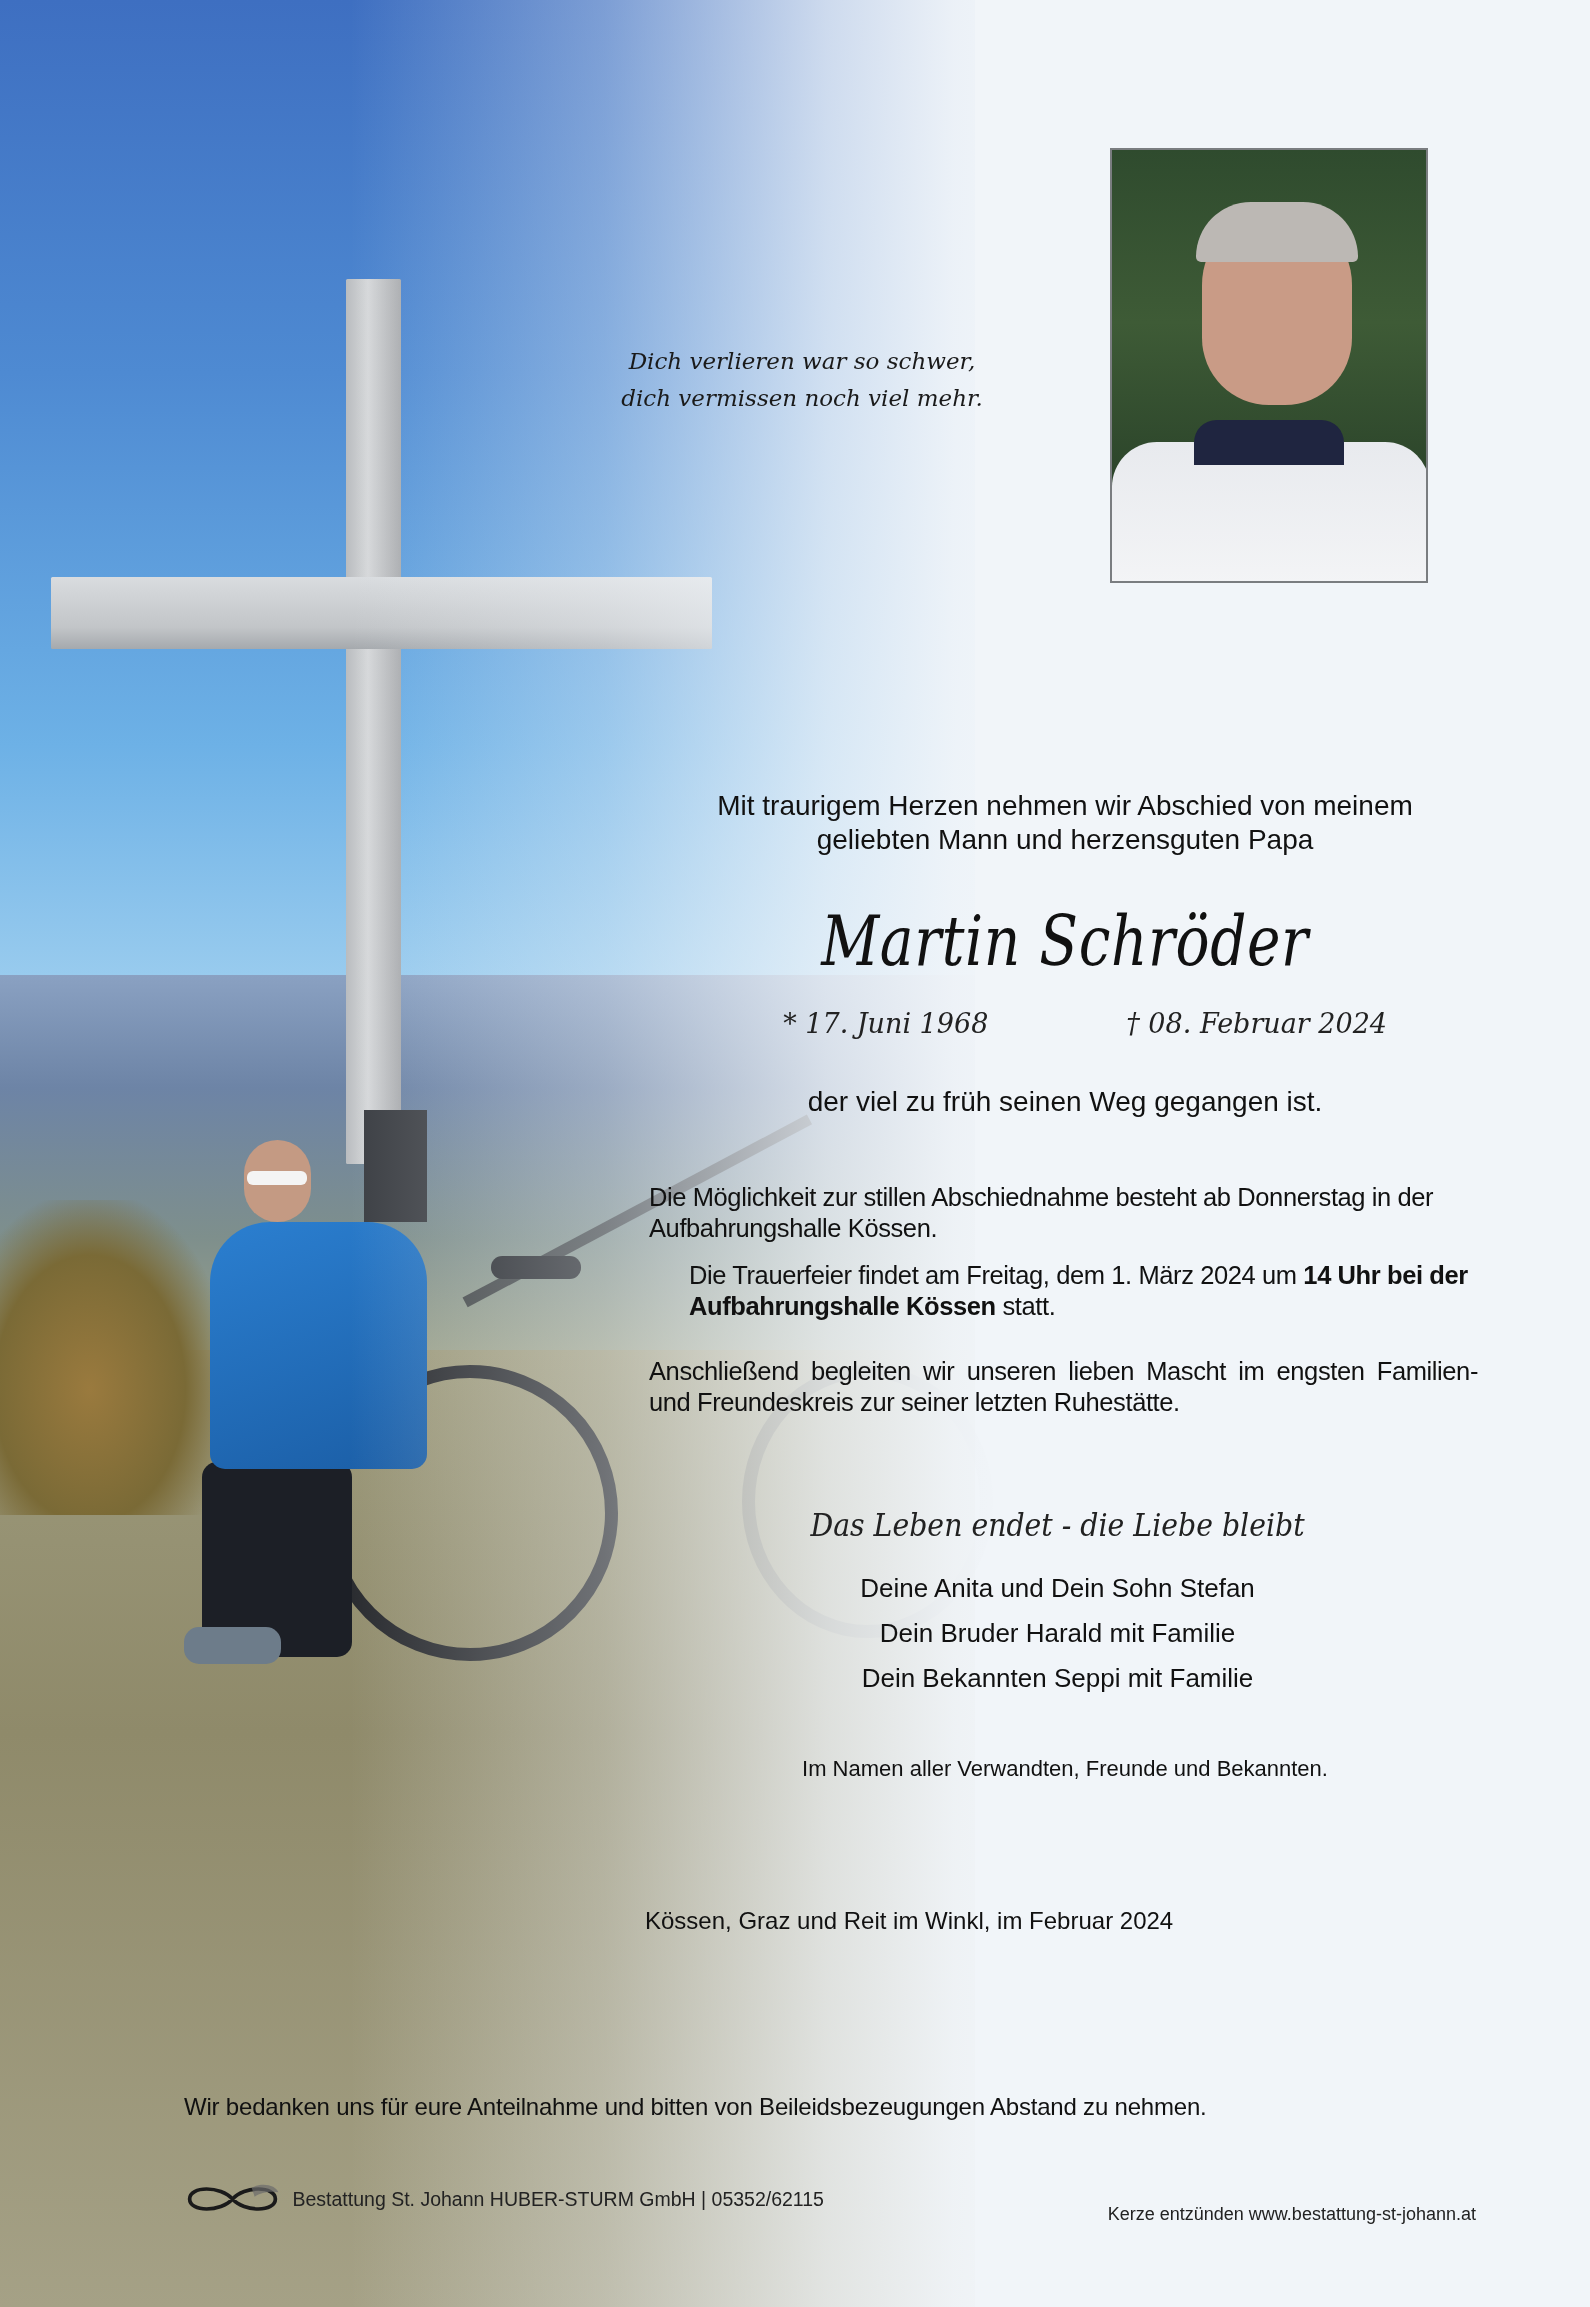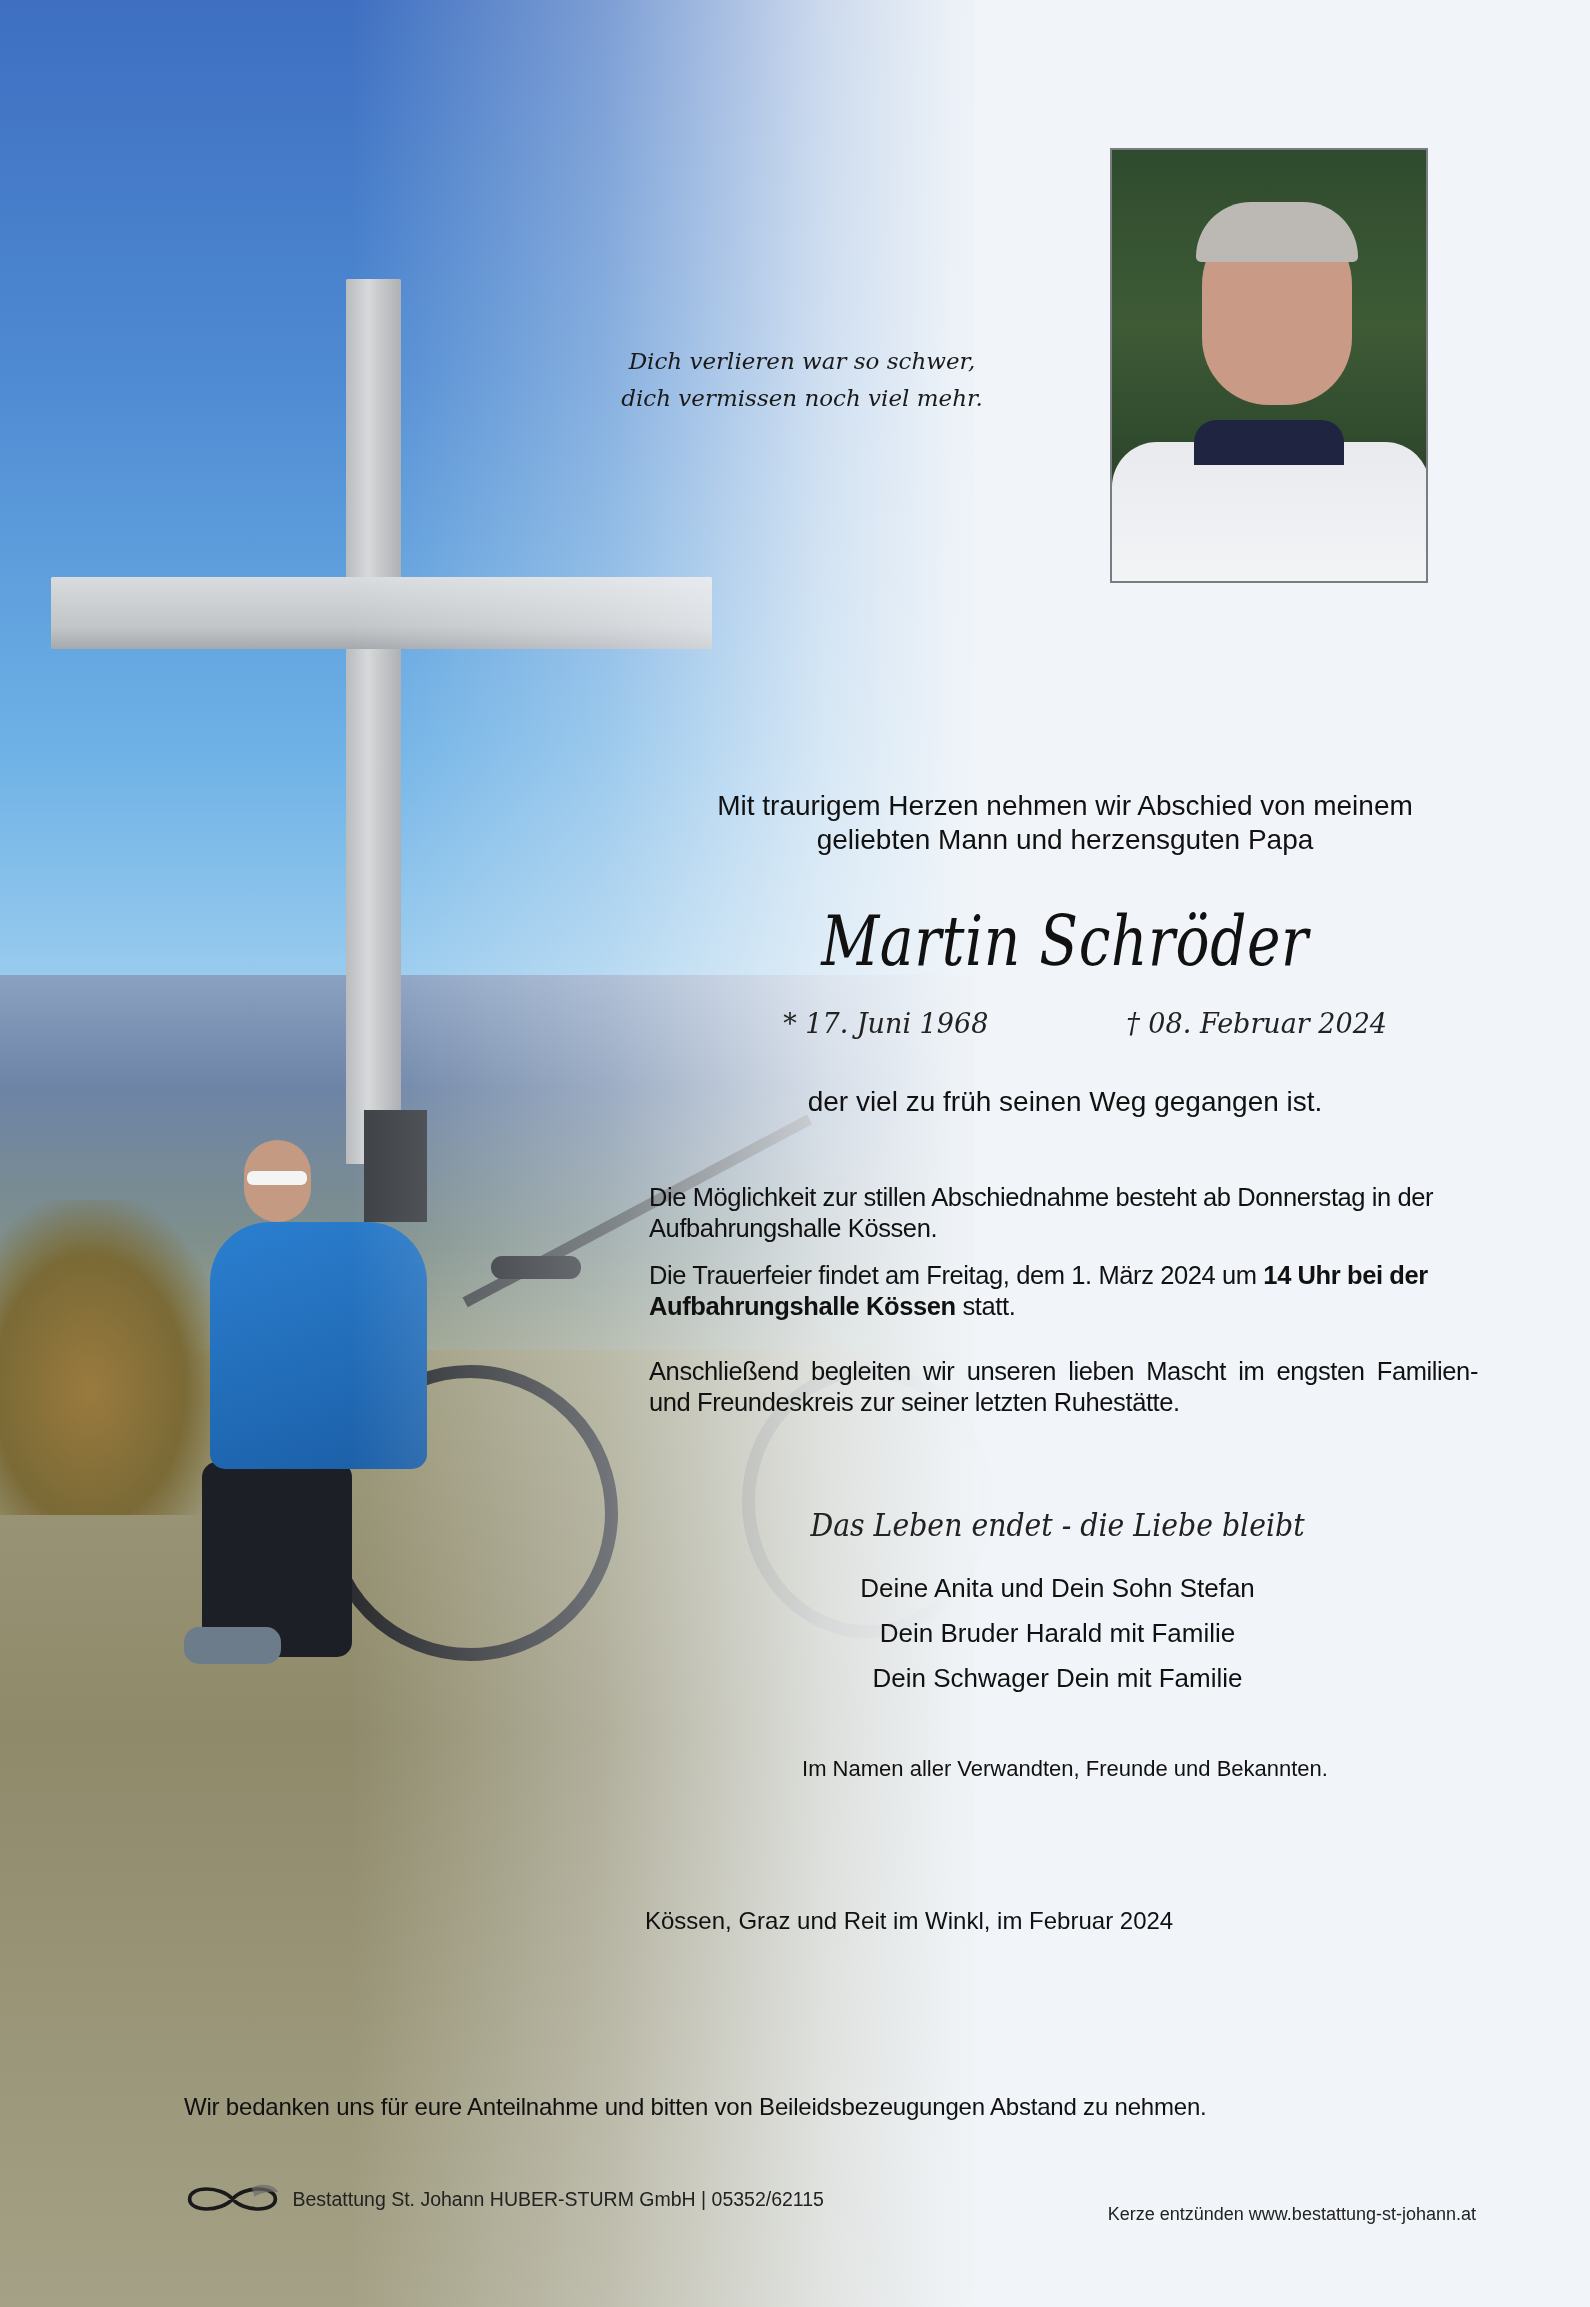--- a/index.html
+++ b/index.html
@@ -55,21 +55,21 @@
   .name { position: absolute; left: 645px; top: 900px; width: 840px; text-align: center;
          font-family: "DejaVu Serif", serif; font-style: italic; font-size: 69px; line-height: 82px; letter-spacing: 0.7px; transform: scaleX(0.82); }
   .dates { position: absolute; left: 772px; top: 1008px; width: 615px; display: flex; justify-content: space-between;
          font-family: "DejaVu Serif", serif; font-style: italic; font-size: 27px; color: #222; gap: 12px; }
   .dates .birth { margin-left: 11.2px; }
   .dates .death { }
   .subline { position: absolute; left: 645px; top: 1086px; width: 840px; text-align: center; font-size: 28px; }
 
   .para { position: absolute; left: 649px; width: 829px; font-size: 25.5px; line-height: 31px; letter-spacing: -0.4px; }
   .para.p1 { top: 1182px; }
-  .para.p2 { top: 1260px; }
+  .para.p2 { top: 1260px; margin-left: 40px; }
   .para.p3 { top: 1356px; text-align: justify; }
   .para b { font-weight: bold; }
 
   .motto { position: absolute; left: 780px; top: 1507px; width: 555px; text-align: center;
          font-family: "DejaVu Serif", serif; font-style: italic; font-size: 31.5px; color: #222; transform: scaleX(0.9); }
   .mourners { position: absolute; left: 780px; top: 1566px; width: 555px; text-align: center; font-size: 26px; line-height: 45px; }
   .behalf { position: absolute; left: 645px; top: 1756px; width: 840px; text-align: center; font-size: 22px; }
   .place { position: absolute; left: 645px; top: 1907px; width: 840px; text-align: left; font-size: 24px; }
 
   .thanks { position: absolute; left: 184px; top: 2093px; width: 1200px; font-size: 24px; letter-spacing: -0.2px; }
@@ -136,21 +136,21 @@
 
 <div class="para p1">Die Möglichkeit zur stillen Abschiednahme besteht ab Donnerstag in der Aufbahrungshalle Kössen.</div>
 <div class="para p2"><span>Die Trauerfeier findet am Freitag, dem 1. März 2024 um </span><b>14 Uhr bei der Aufbahrungshalle Kössen</b><span> statt.</span></div>
 <div class="para p3">Anschließend begleiten wir unseren lieben Mascht im engsten Familien- und Freundeskreis zur seiner letzten Ruhestätte.</div>
 
 <div class="motto">Das Leben endet - die Liebe bleibt</div>
 
 <div class="mourners">
   <div>Deine Anita und Dein Sohn Stefan</div>
   <div>Dein Bruder Harald mit Familie</div>
-  <div>Dein Schwager Dein mit Familie</div>
+  <div>Dein Bekannten Seppi mit Familie</div>
 </div>
 
 <div class="behalf">Im Namen aller Verwandten, Freunde und Bekannten.</div>
 <div class="place">Kössen, Graz und Reit im Winkl, im Februar 2024</div>
 
 <div class="thanks">Wir bedanken uns für eure Anteilnahme und bitten von Beileidsbezeugungen Abstand zu nehmen.</div>
 
 <div class="footer-left">
   <span class="logo">
     <svg width="99" height="34" viewBox="0 0 132 46">

